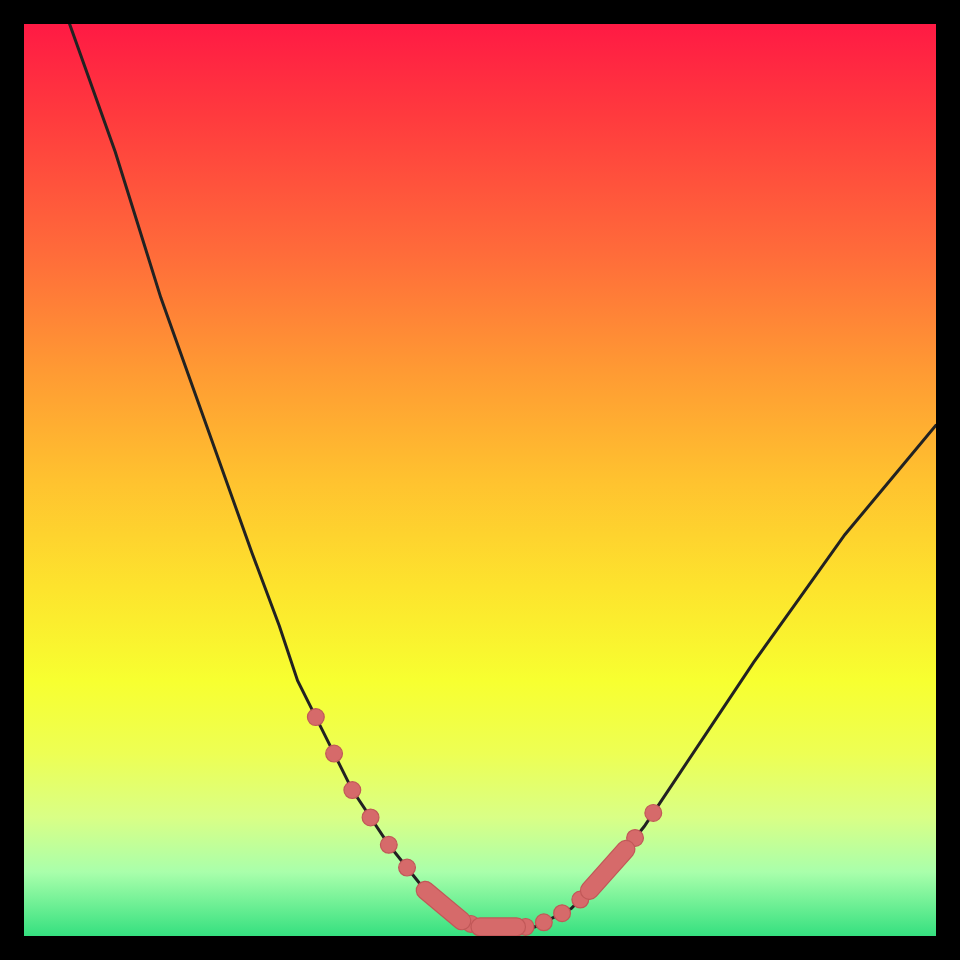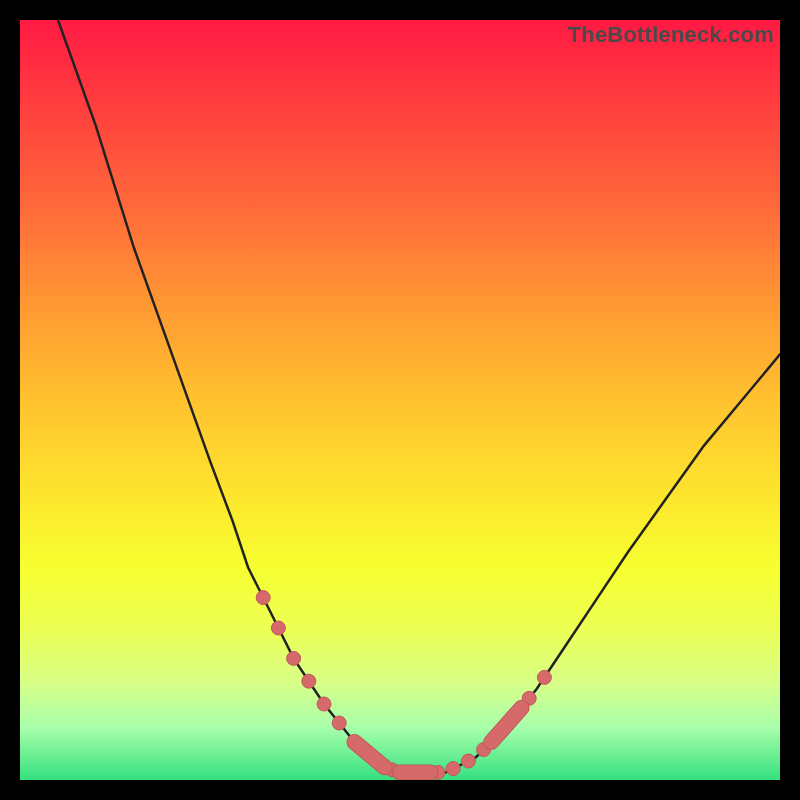--- a/index.html
+++ b/index.html
@@ -57,21 +57,20 @@
     width: 760px;
     height: 760px;
   }
 </style>
 </head>
 <body>
 
 <div class="frame">
   <div class="plot"></div>
 
-  <div class="watermark">TheBottleneck.com</div>
 
   <svg class="curve" viewBox="0 0 760 760" preserveAspectRatio="none">
     <g id="curve-group">
         <path d="M38.0 0.0 L76.0 106.4 L114.0 228.0 L152.0 334.4 L190.0 440.8 L212.8 501.6 L228.0 547.2 L250.8 592.8 L273.6 638.4 L304.0 684.0 L334.4 722.0 L357.2 744.8 L380.0 752.4 L402.8 752.4 L425.6 752.4 L456.0 737.2 L486.4 706.8 L516.8 668.8 L547.2 623.2 L577.6 577.6 L608.0 532.0 L646.0 478.8 L684.0 425.6 L722.0 380.0 L760.0 334.4" fill="none" stroke="#222222" stroke-width="2.5" stroke-linecap="round"></path>
       </g>
     <g id="beads-group">
         <circle cx="243.2" cy="577.6" r="7" fill="#d66a6a" stroke="#c15858" stroke-width="1"></circle>
         <circle cx="258.4" cy="608.0" r="7" fill="#d66a6a" stroke="#c15858" stroke-width="1"></circle>
         <circle cx="273.6" cy="638.4" r="7" fill="#d66a6a" stroke="#c15858" stroke-width="1"></circle>
         <circle cx="288.8" cy="661.2" r="7" fill="#d66a6a" stroke="#c15858" stroke-width="1"></circle>

